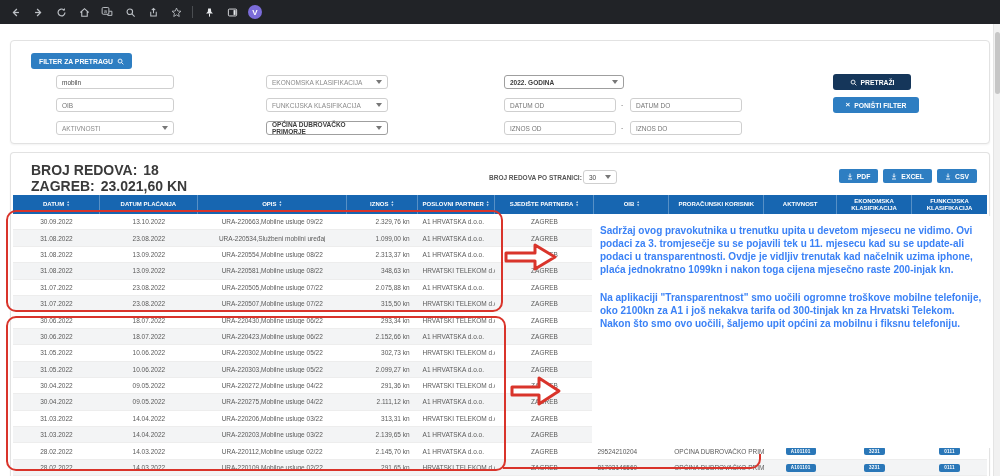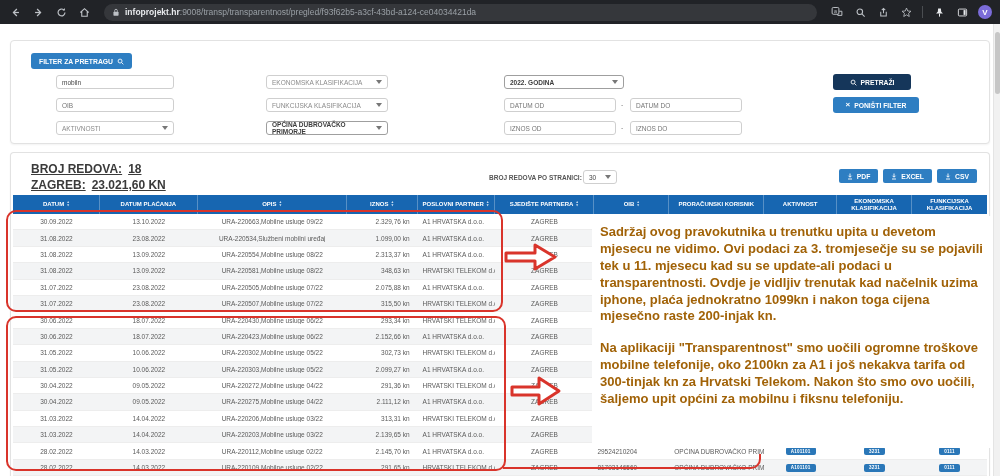--- a/index.html
+++ b/index.html
@@ -34,21 +34,21 @@
          padding:0 5px; }
   .fld input { border:none; outline:none; width:100%; font-size:6.5px; color:#444;
                font-family:inherit; background:transparent; }
   .sel { justify-content:space-between; cursor:pointer; }
   .sel.darktxt { color:#3c3c3c; font-weight:bold; border-color:#9f9f9f; }
   .chev { width:0; height:0; border-left:3px solid transparent; border-right:3px solid transparent;
           border-top:4px solid #777; margin-left:4px; flex:none; }
   .dash { position:absolute; font-size:7px; color:#888; }
 
   
-  .meta { position:absolute; font-size:12px; font-weight:bold; color:#3a3a3a;text-decoration:underline; }
+  .meta { position:absolute; font-size:14px; font-weight:bold; color:#3a3a3a; }
   .meta .v { margin-left:6px; }
   .ppl { position:absolute; font-size:6.5px; font-weight:bold; color:#555; }
   .ppsel { position:absolute; width:34px; height:14px; border:1px solid #cfcfcf; border-radius:3px;
            font-size:6.5px; color:#444; display:flex; align-items:center; justify-content:space-between;
            padding:0 5px; cursor:pointer; }
   .exports { position:absolute; right:12px; top:16px; display:flex; gap:5px; }
   .exports .btn-blue { height:14px; border-radius:2px; }
 
   
   .thead { position:absolute; left:2px; right:2px; top:42px; height:19px; display:flex;
@@ -73,21 +73,21 @@
   .redrect { position:absolute; border:2.5px solid #d9342b; border-radius:10px; z-index:20;
              pointer-events:none; }
   #rect1 { left:6px; top:210px; width:497px; height:102px; }
   #rect2 { left:6px; top:316px; width:500px; height:155px; }
   #recttail { position:absolute; left:503px; top:454px; width:258px; height:15px;
               border-bottom:2.5px solid #d9342b; border-right:2.5px solid #d9342b;
               border-bottom-right-radius:10px; z-index:19; pointer-events:none; }
   .redarrow { position:absolute; z-index:21; pointer-events:none; }
   #noteBox { position:absolute; left:592px; top:216px; width:400px; height:232px; background:#fff;
              z-index:15; padding:8px 6px 0 8px; }
-  #noteBox p { color:#a16207; font-weight:bold; font-size:13px; line-height:1.3;
+  #noteBox p { color:#3b82f6; font-weight:bold; font-size:10px; line-height:1.3;
                margin-bottom:15px; }
 
   
   .sbtrack { position:absolute; right:0; top:24px; bottom:0; width:7px; background:#f1f1f1;
              border-left:1px solid #e4e4e4; }
   .sbthumb { position:absolute; left:1px; top:8px; width:5px; height:62px; background:#c6c6c6;
              border-radius:3px; }
 </style>
 </head>
 <body>
@@ -109,29 +109,20 @@
     <svg width="11" height="11" viewBox="0 0 16 16">
         <path d="M13 8 a5 5 0 1 1 -1.6 -3.7" stroke="#bdc1c6" stroke-width="1.7" fill="none"></path>
         <path d="M13 1.5 V5 H9.5 Z" fill="#bdc1c6"></path>
       </svg>
   </span>
   <span class="navbtn">
     <svg width="11" height="11" viewBox="0 0 16 16">
         <path d="M2 8 L8 2.5 L14 8 M4 7 V13.5 H12 V7" stroke="#bdc1c6" stroke-width="1.6" fill="none"></path>
       </svg>
   </span>
-  <div class="urlbar">
-    <span>
-      <svg width="8" height="9" viewBox="0 0 12 14">
-          <rect x="2" y="6" width="8" height="6" rx="1" fill="#bdc1c6"></rect>
-          <path d="M4 6 V4 a2 2 0 0 1 4 0 V6" stroke="#bdc1c6" stroke-width="1.4" fill="none"></path>
-        </svg>
-    </span>
-    <span class="urltext"><b>infoprojekt.hr</b><span>:9008/transp/transparentnost/pregled/f93f62b5-a3cf-43bd-a124-ce04034421da</span></span>
-  </div>
   <span class="navbtn">
     <svg width="12" height="12" viewBox="0 0 16 16">
         <rect x="1.5" y="2" width="9" height="9" rx="1.5" stroke="#bdc1c6" stroke-width="1.3" fill="none"></rect>
         <text x="4" y="9.5" font-size="7" fill="#bdc1c6" font-family="sans-serif">a</text>
         <path d="M11 7 h3.5 v5.5 h-5.5 v-2" stroke="#bdc1c6" stroke-width="1.3" fill="none"></path>
       </svg>
   </span>
   <span class="navbtn">
     <svg width="11" height="11" viewBox="0 0 16 16">
         <circle cx="7" cy="7" r="4" stroke="#bdc1c6" stroke-width="1.6" fill="none"></circle>

